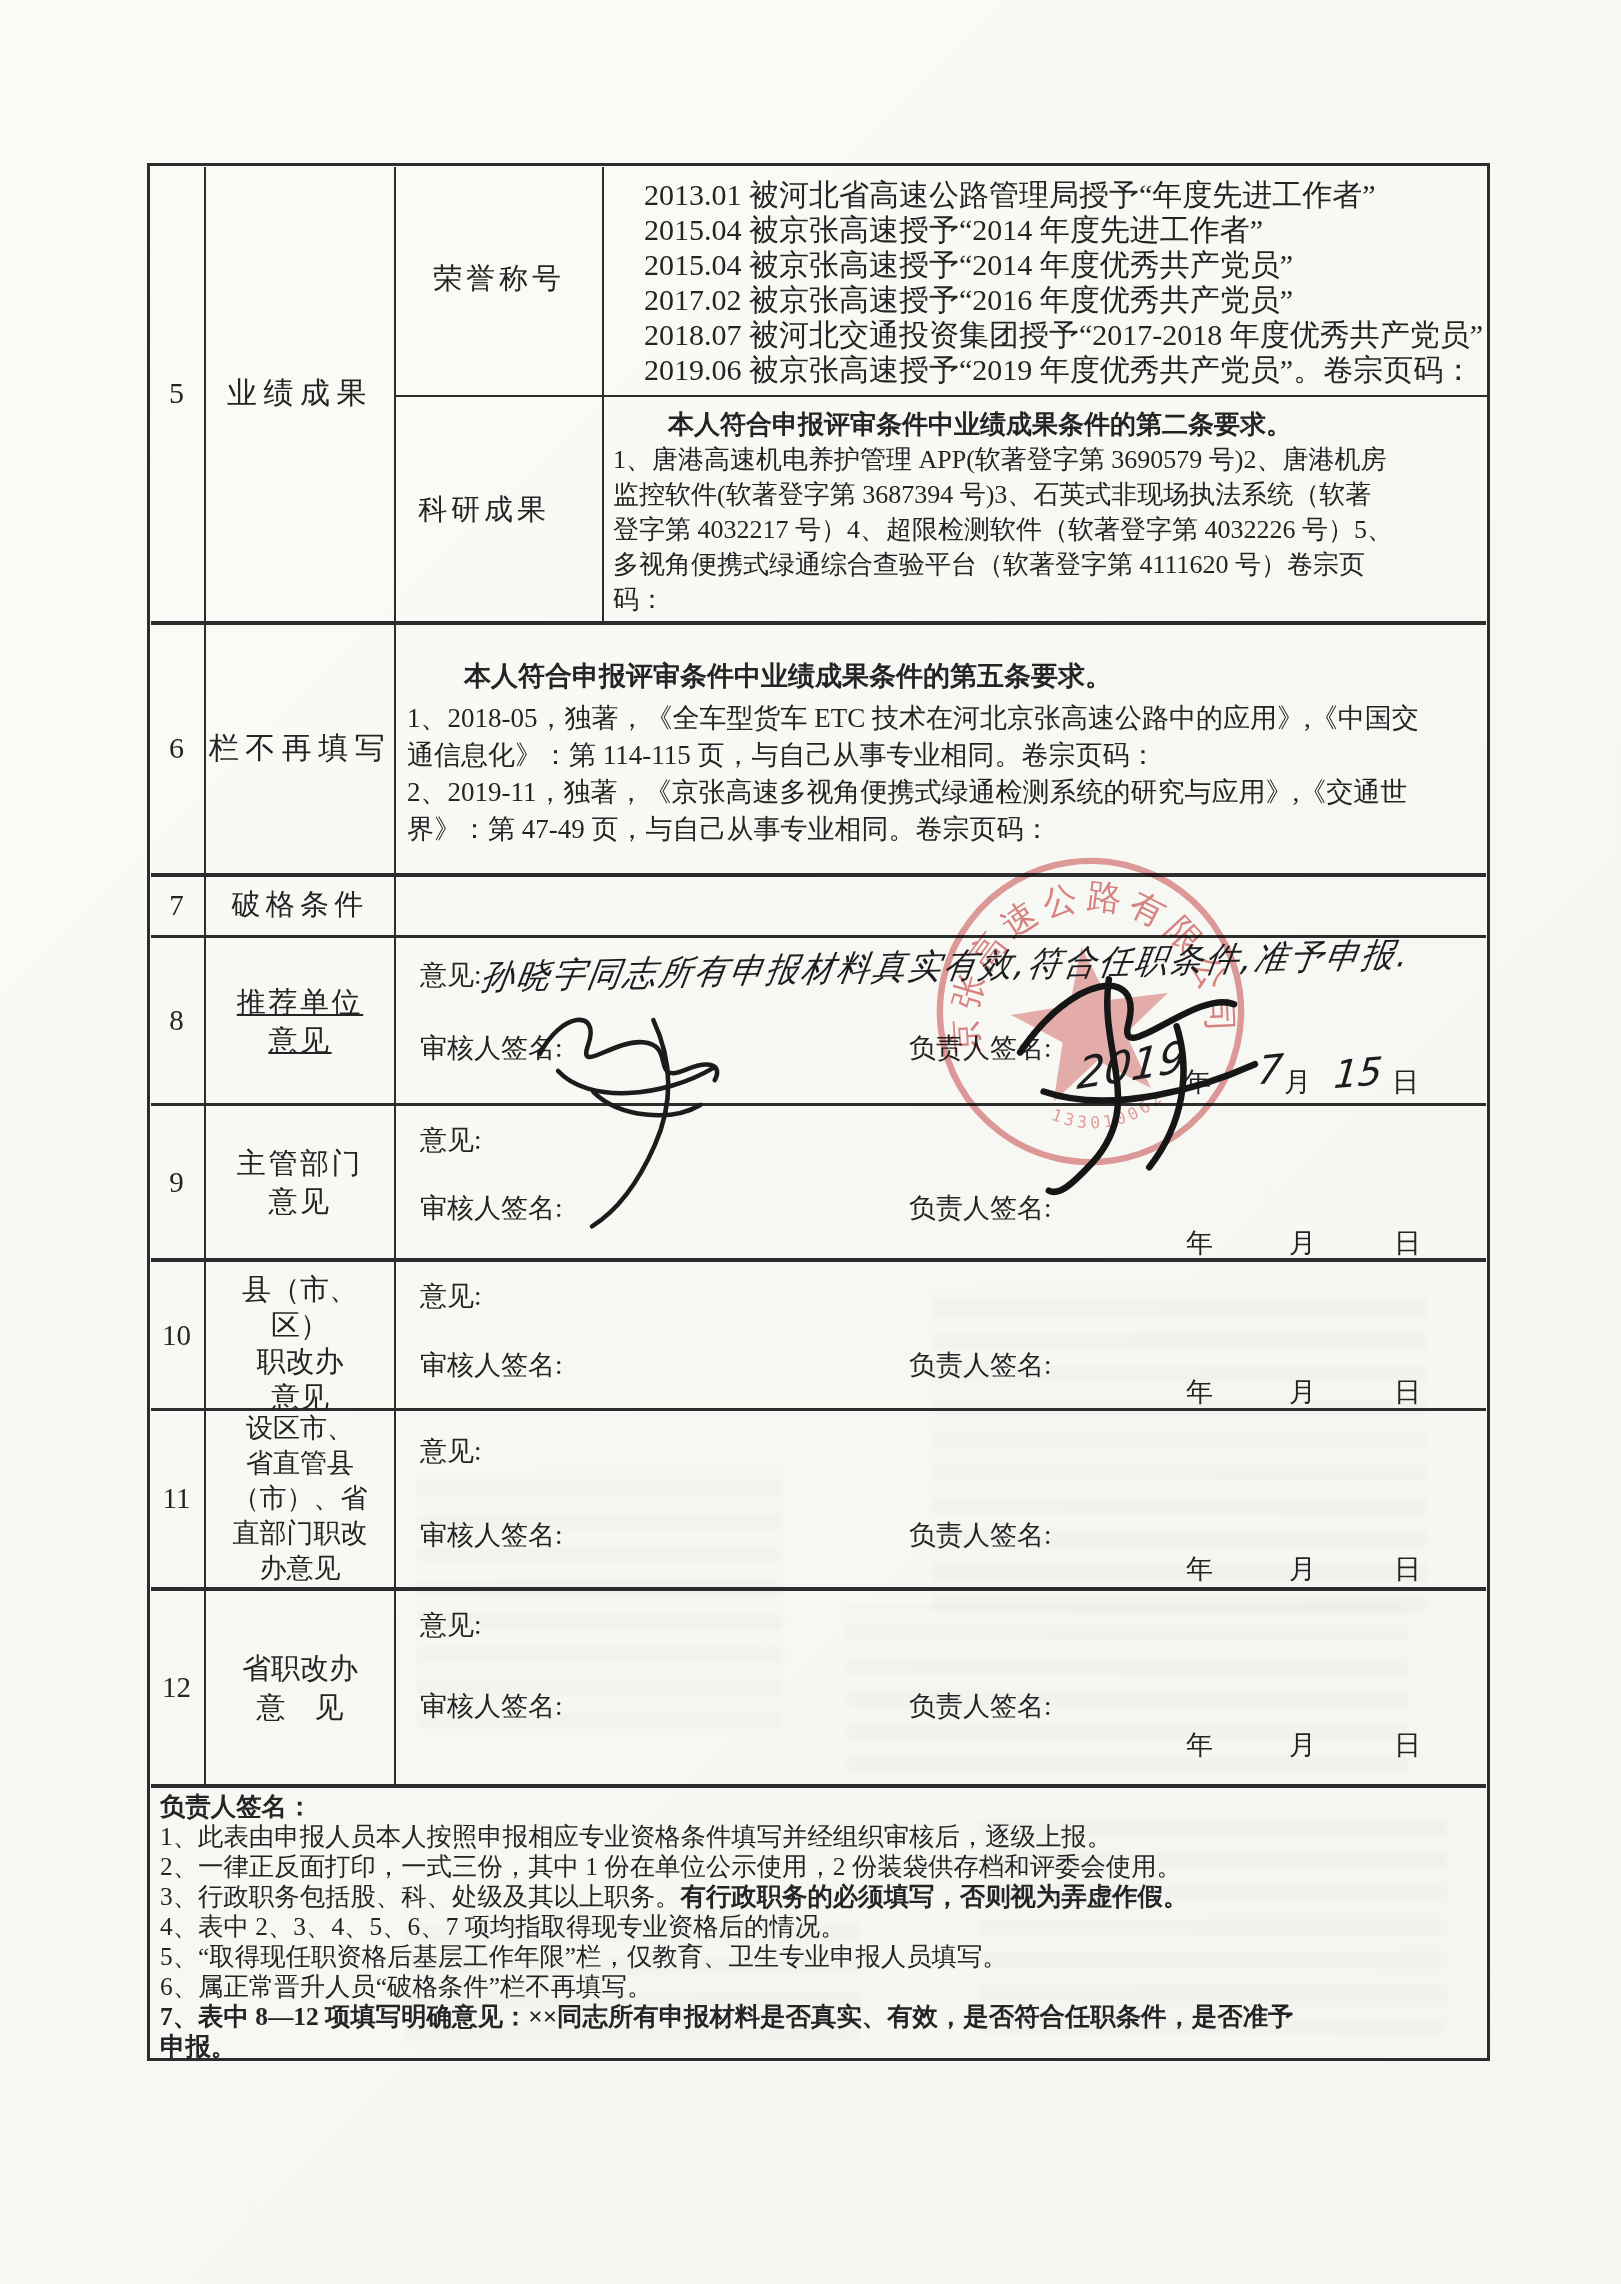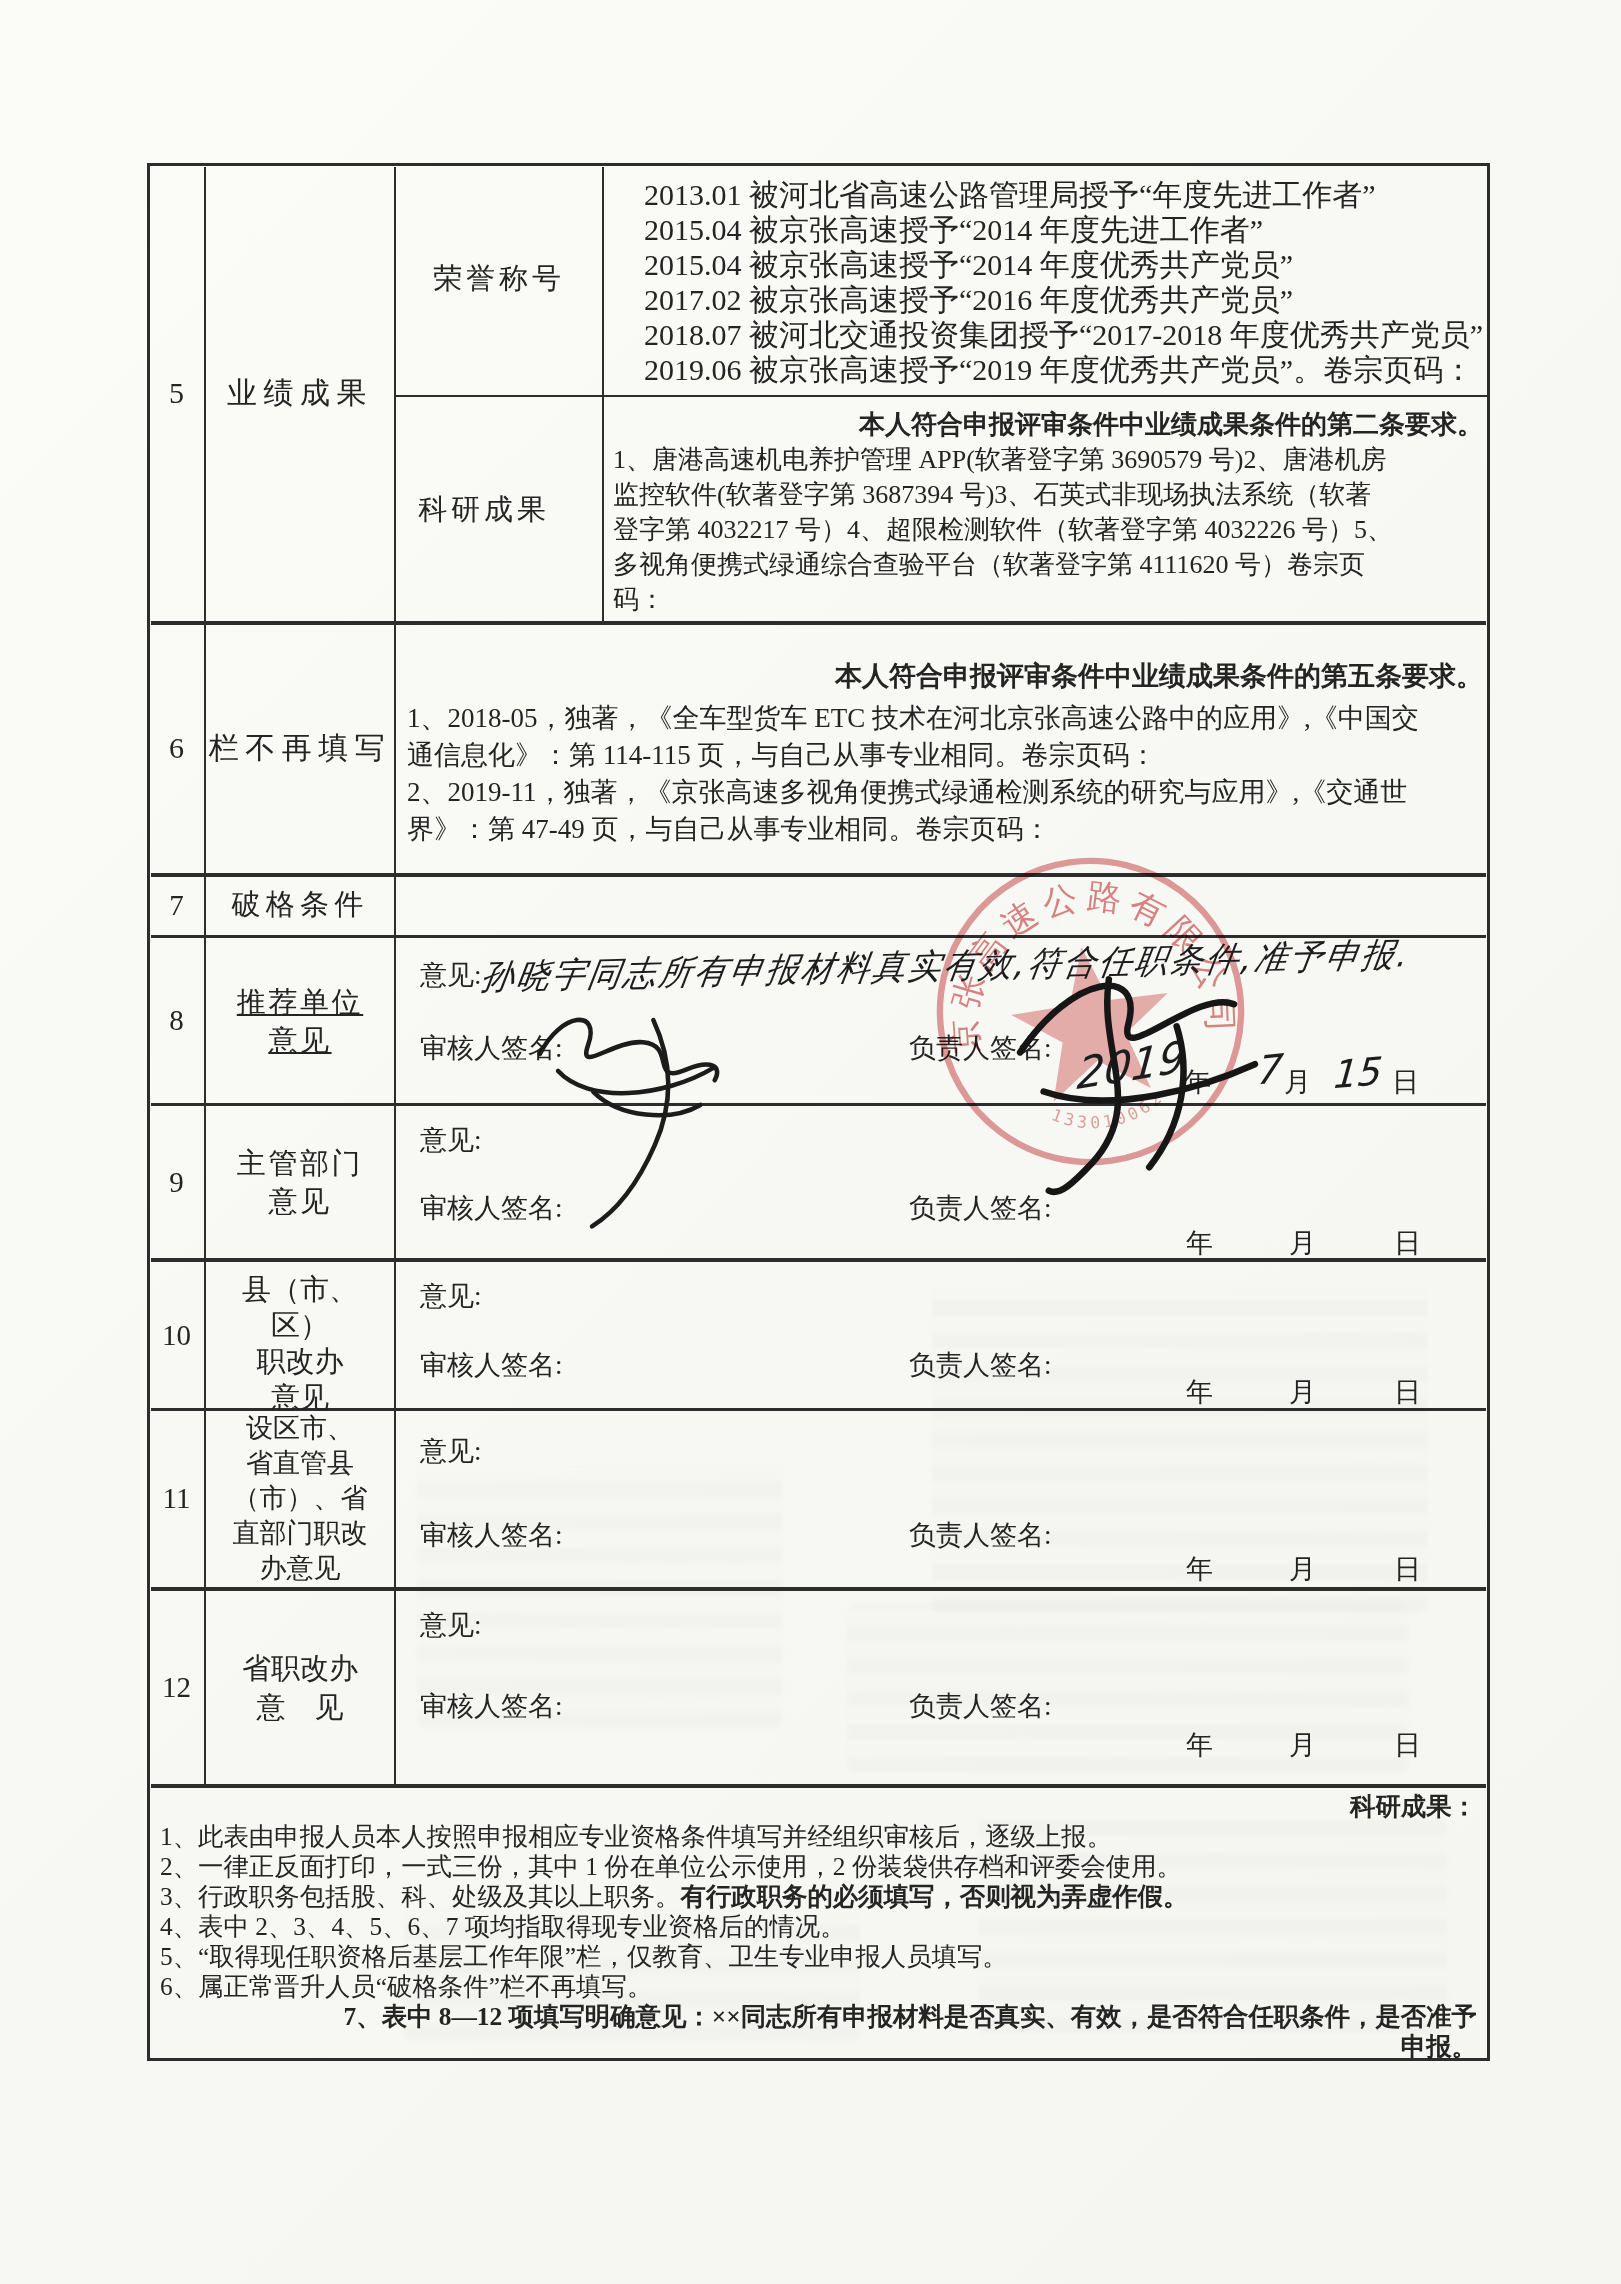--- a/index.html
+++ b/index.html
@@ -4,21 +4,21 @@
 <style>
   html,body{margin:0;padding:0;}
   body{width:1622px;height:2284px;background:#fbfbf8;overflow:hidden;}
   .page{position:relative;width:1622px;height:2284px;
         background:linear-gradient(135deg,#fbfbf8 0%,#f7f7f3 55%,#f5f5f1 100%);
         font-family:"Liberation Serif","DejaVu Serif",serif;color:#242424;}
   .ln{position:absolute;background:#2d2d2d;z-index:1;}
   .frame{position:absolute;border:3.9px solid #2d2d2d;box-sizing:border-box;z-index:1;background:transparent;}
   .t{position:absolute;z-index:2;color:#242424;white-space:nowrap;}
   .c{display:flex;align-items:center;justify-content:center;text-align:center;flex-direction:column;}
-  .b{font-weight:bold;text-align:right;}
+  .b{font-weight:bold;}
   .lines div{white-space:nowrap;}
   .hand{font-family:"DejaVu Sans",sans-serif;font-style:italic;color:#1d1d1f;z-index:6;}
   .bleed{position:absolute;filter:blur(2px);opacity:.55;z-index:0;border-radius:6.5px;
          background:repeating-linear-gradient(0deg,rgba(118,122,130,0.07) 0 15.6px,rgba(118,122,130,0.015) 15.6px 33px);}
   .stamp{position:absolute;z-index:5;mix-blend-mode:multiply;opacity:.88;transform:rotate(-8deg);}
   svg.sig{position:absolute;z-index:6;}
 </style>
 </head>
 <body>
 
@@ -207,21 +207,21 @@
     <div>意　见</div>
   </div>
   <div class="t" style="left:420px;top:1607px;font-size:27px;">意见:</div>
   <div class="t" style="left:420px;top:1688px;font-size:27px;">审核人签名:</div>
   <div class="t" style="left:909px;top:1688px;font-size:27px;">负责人签名:</div>
   <div class="t" style="left:1186px;top:1727px;font-size:27px;">年</div>
   <div class="t" style="left:1289px;top:1727px;font-size:27px;">月</div>
   <div class="t" style="left:1394px;top:1727px;font-size:27px;">日</div>
 
   <div class="t lines" style="left:160px;top:1791px;width:1317px;font-size:25.4px;line-height:30px;">
-    <div class="b">科研成果：</div>
+    <div class="b">负责人签名：</div>
     <div>1、此表由申报人员本人按照申报相应专业资格条件填写并经组织审核后，逐级上报。</div>
     <div>2、一律正反面打印，一式三份，其中 1 份在单位公示使用，2 份装袋供存档和评委会使用。</div>
     <div>
       <span>3、行政职务包括股、科、处级及其以上职务。</span><span class="b">有行政职务的必须填写，否则视为弄虚作假。</span>
     </div>
     <div>4、表中 2、3、4、5、6、7 项均指取得现专业资格后的情况。</div>
     <div>5、“取得现任职资格后基层工作年限”栏，仅教育、卫生专业申报人员填写。</div>
     <div>6、属正常晋升人员“破格条件”栏不再填写。</div>
     <div class="b">7、表中 8—12 项填写明确意见：××同志所有申报材料是否真实、有效，是否符合任职条件，是否准予</div>
     <div class="b">申报。</div>

